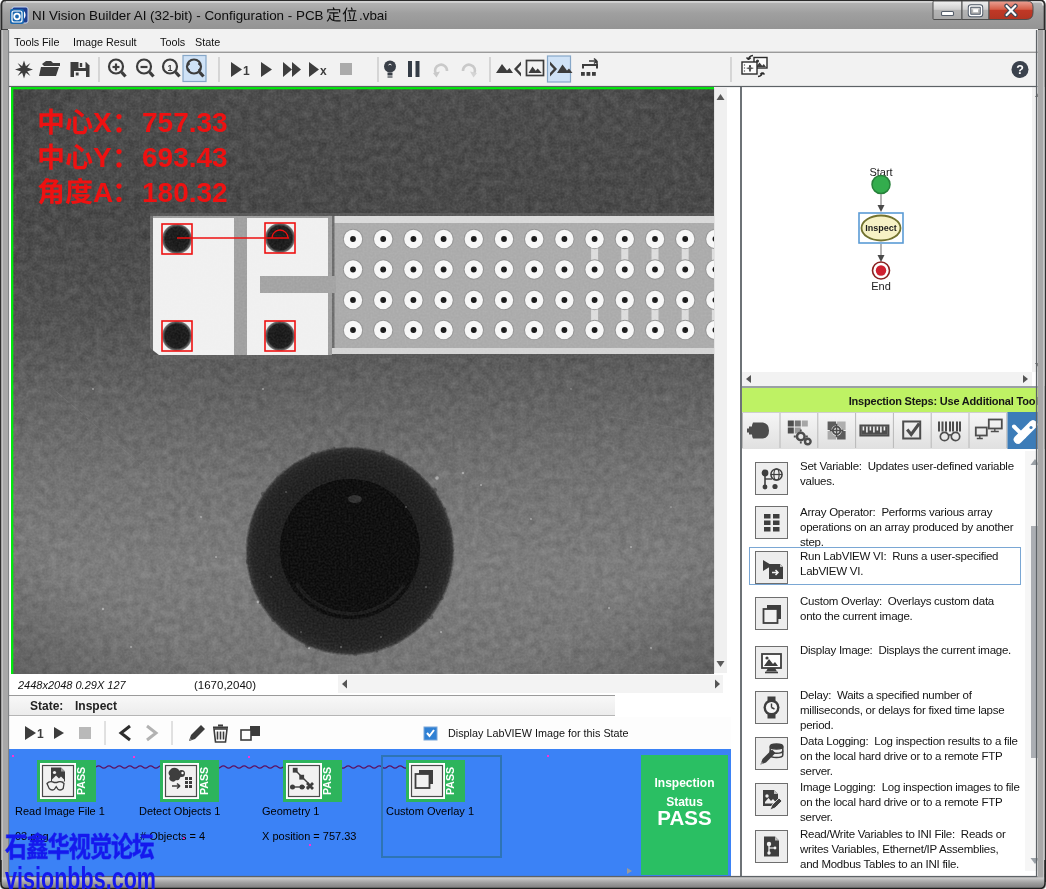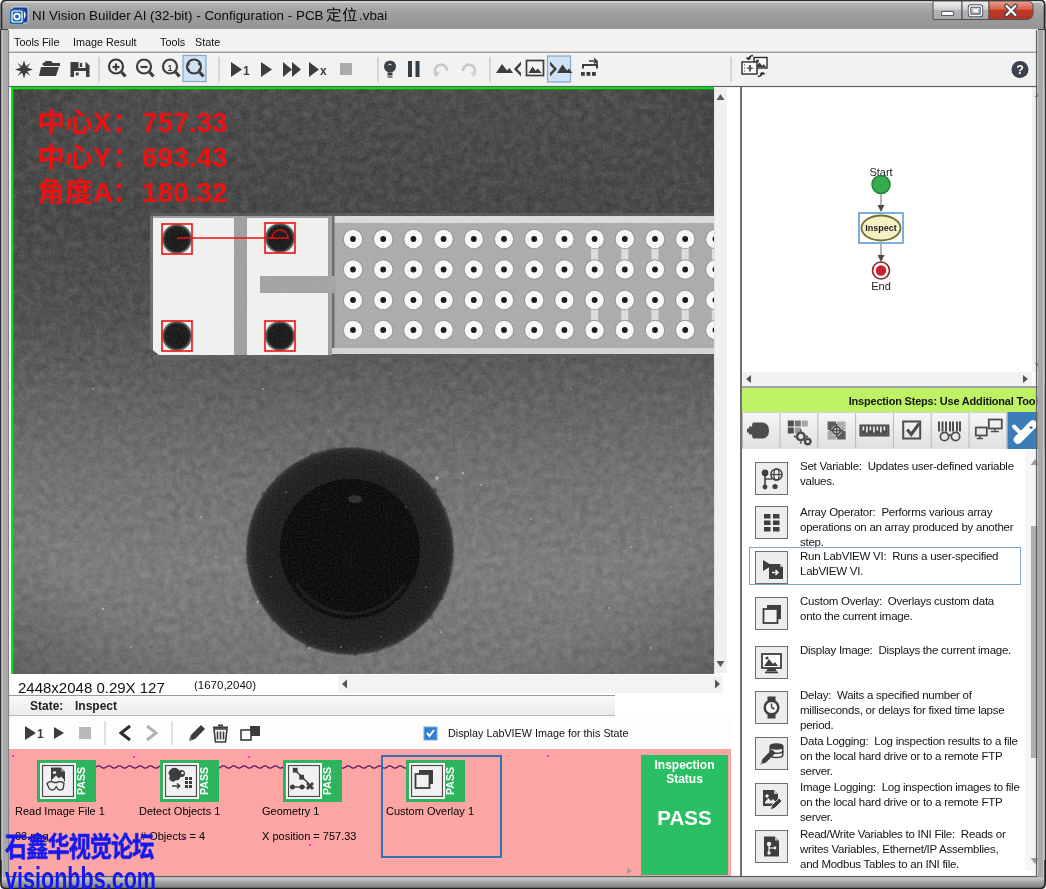--- a/index.html
+++ b/index.html
@@ -8,25 +8,25 @@
  border-radius:5px 5px 4px 4px;}
 #menubar{position:absolute;left:8px;top:29px;width:1030px;height:23px;background:#f2f2f2;
  border-bottom:1px solid #cdcdcd;}
 .menuitem{position:absolute;top:36px;font-size:10.8px;color:#111;}
 #toolbar{position:absolute;left:8px;top:53px;width:1030px;height:33px;background:#f2f2f2;}
 #contentframe{position:absolute;left:8px;top:86px;width:1029px;height:791px;
  border:1px solid #5f6468;background:#fff;}
 #vscroll{position:absolute;left:714px;top:88px;width:13px;height:585px;background:#f0f0f0;
  border-left:1px solid #e2e2e2;}
 #statusrow{position:absolute;left:9px;top:674px;width:722px;height:20px;background:#fff;}
-#statustext{position:absolute;left:9px;top:5px;font-size:15px;color:#111;}
+#statustext{position:absolute;left:9px;top:5px;font-size:11px;color:#111;font-style:italic;}
 #statebar{position:absolute;left:9px;top:695px;width:606px;height:21px;
  background:linear-gradient(#f8f8f8,#ececec);border-top:1px solid #9a9a9a;border-bottom:1px solid #b5b5b5;}
 #steptools{position:absolute;left:9px;top:717px;width:722px;height:32px;background:#fdfdfd;}
-#steparea{position:absolute;left:9px;top:749px;width:722px;height:127px;background:#fca5a5;}
+#steparea{position:absolute;left:9px;top:749px;width:722px;height:127px;background:#3b82f6;}
 #rightpanel{position:absolute;left:732px;top:87px;width:304px;height:789px;background:#fff;
  border-left:2px solid #6e7377;margin-left:8px;}
 #inspbox{position:absolute;left:641px;top:755px;width:87px;height:120px;background:#2abf63;
  color:#fff;text-align:center;}
 #hdr{position:absolute;left:0px;top:299px;width:302px;height:26px;background:#bef264;
  border-top:2px solid #9aa0a4;font-size:11px;letter-spacing:-0.2px;font-weight:bold;color:#161616;padding:7px 0 0 11px;text-align:right;}
 #toollist{position:absolute;left:0px;top:362px;width:315px;height:425px;background:#fff;}
 .titem{position:absolute;font-size:11.5px;letter-spacing:-0.25px;color:#141414;line-height:15.1px;}
 .ticon{position:absolute;left:13px;width:33px;height:33px;}
 </style></head><body>
@@ -675,21 +675,21 @@
 <text x="130" y="66" font-size="11" fill="#000" font-family="Liberation Sans">Detect Objects 1</text>
 <text x="253" y="66" font-size="11" fill="#000" font-family="Liberation Sans">Geometry 1</text>
 <text x="377" y="66" font-size="11" fill="#000" font-family="Liberation Sans">Custom Overlay 1</text>
 <text x="6" y="91" font-size="11" fill="#000" font-family="Liberation Sans">03.png</text>
 <text x="131" y="91" font-size="11" fill="#000" font-family="Liberation Sans"># Objects = 4</text>
 <text x="253" y="91" font-size="11" fill="#000" font-family="Liberation Sans">X position = 757.33</text>
 <path d="M618,119 l5,3 -5,3 z" fill="#9a9a9a"></path>
 </svg>
   </div>
 <div id="inspbox">
-<div style="font-size:12px;font-weight:bold;padding-top:3px;line-height:14px">Inspection<br>Status</div>
+<div style="font-size:12px;font-weight:bold;padding-top:19px;line-height:19px">Inspection<br>Status</div>
 <svg class="abs" style="left:0;top:40px" width="87" height="40">
       <text x="43.5" y="30" text-anchor="middle" font-size="20.5" font-weight="bold" fill="#fff" font-family="Liberation Sans">PASS</text>
     </svg>
 </div>
 <div id="rightpanel">
     <svg class="abs" style="left:0;top:0" width="304" height="299">
 <rect x="0" y="0" width="304" height="299" fill="#fff"></rect>
 <text x="139" y="89" font-size="11" fill="#222" text-anchor="middle" font-family="Liberation Sans">Start</text>
 <circle cx="139" cy="97.5" r="9" fill="#33ad4d" stroke="#27813a" stroke-width="1.5"></circle>
 <line x1="139" y1="107" x2="139" y2="119" stroke="#9a9a9a" stroke-width="1.5"></line>

